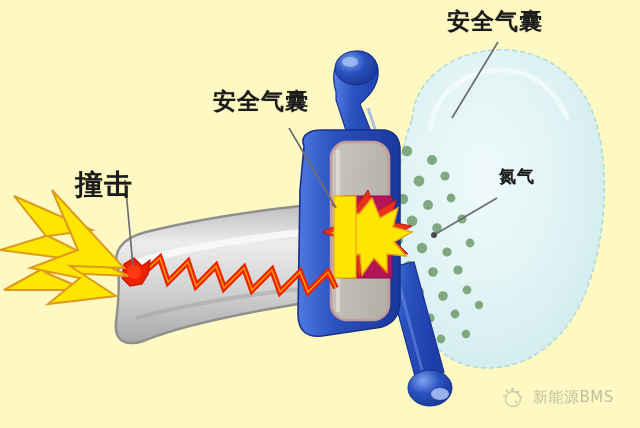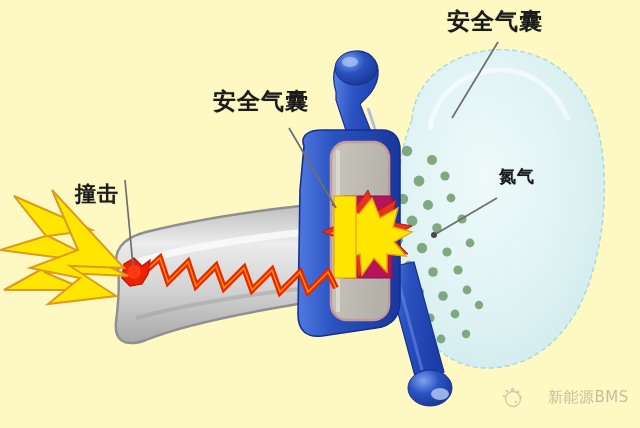--- a/index.html
+++ b/index.html
@@ -40,36 +40,36 @@
     top: 8px;
     font-size: 23px;
   }
   #label-inflation {
     left: 213px;
     top: 88px;
     font-size: 23px;
   }
   #label-sensor {
     left: 75px;
-    top: 132px;
-    font-size: 21px;
+    top: 102px;
+    font-size: 28px;
     text-align: center;
   }
   #label-nitrogen {
     left: 499px;
     top: 166px;
     font-size: 17px;
   }
   #watermark {
     position: absolute;
     left: 500px;
     top: 386px;
     display: flex;
     align-items: center;
-    gap: 22px;
+    gap: 7px;
     opacity: 0.42;
   }
   #watermark .wm-text {
     font-size: 15px;
     color: #6d6d6d;
     font-weight: 400;
     letter-spacing: 0.5px;
     white-space: pre;
   }
   #watermark .wm-logo {

